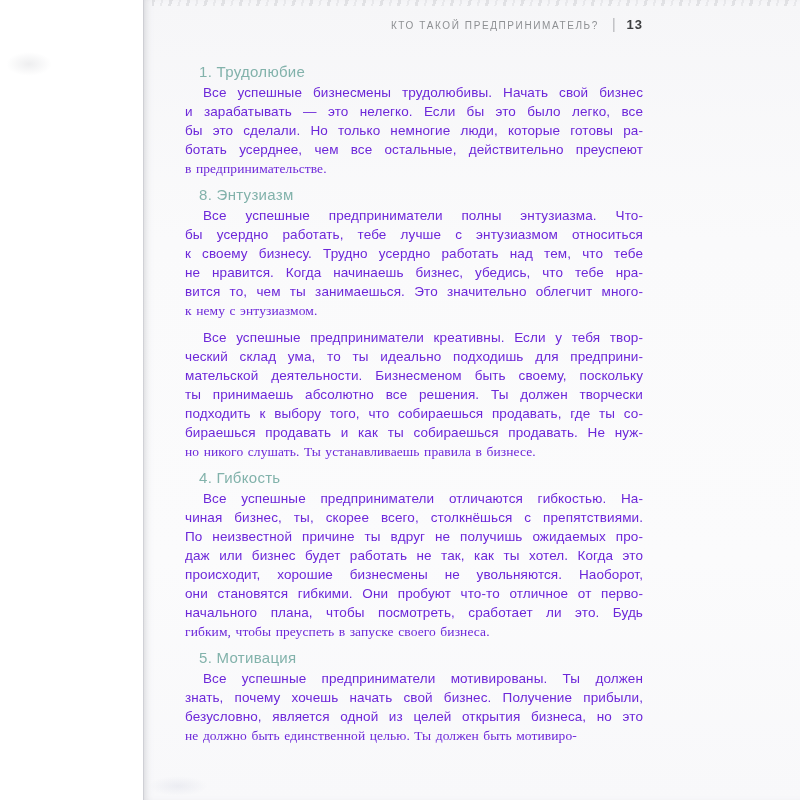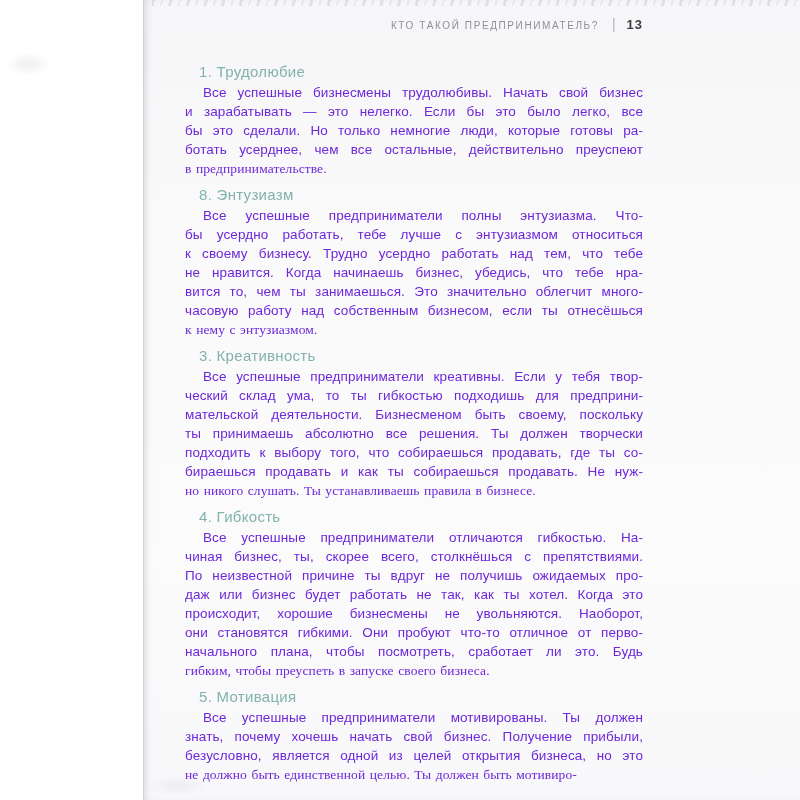--- a/index.html
+++ b/index.html
@@ -132,30 +132,28 @@
   </div>
 
   <div class="sec">
     <h2 class="sec-heading">8. Энтузиазм</h2>
     <div class="para">
         <div class="line first">Все успешные предприниматели полны энтузиазма. Что-</div>
         <div class="line">бы усердно работать, тебе лучше с энтузиазмом относиться</div>
         <div class="line">к своему бизнесу. Трудно усердно работать над тем, что тебе</div>
         <div class="line">не нравится. Когда начинаешь бизнес, убедись, что тебе нра-</div>
         <div class="line">вится то, чем ты занимаешься. Это значительно облегчит много-</div>
-        <div class="line">часовую работу над собственным бизнесом, если ты отнесёшься</div>
         <div class="line last">к нему с энтузиазмом.</div>
       </div>
   </div>
 
   <div class="sec">
-    <h2 class="sec-heading">3. Креативность</h2>
     <div class="para">
         <div class="line first">Все успешные предприниматели креативны. Если у тебя твор-</div>
-        <div class="line">ческий склад ума, то ты гибкостью подходишь для предприни-</div>
+        <div class="line">ческий склад ума, то ты идеально подходишь для предприни-</div>
         <div class="line">мательской деятельности. Бизнесменом быть своему, поскольку</div>
         <div class="line">ты принимаешь абсолютно все решения. Ты должен творчески</div>
         <div class="line">подходить к выбору того, что собираешься продавать, где ты со-</div>
         <div class="line">бираешься продавать и как ты собираешься продавать. Не нуж-</div>
         <div class="line last">но никого слушать. Ты устанавливаешь правила в бизнесе.</div>
       </div>
   </div>
 
   <div class="sec">
     <h2 class="sec-heading">4. Гибкость</h2>

